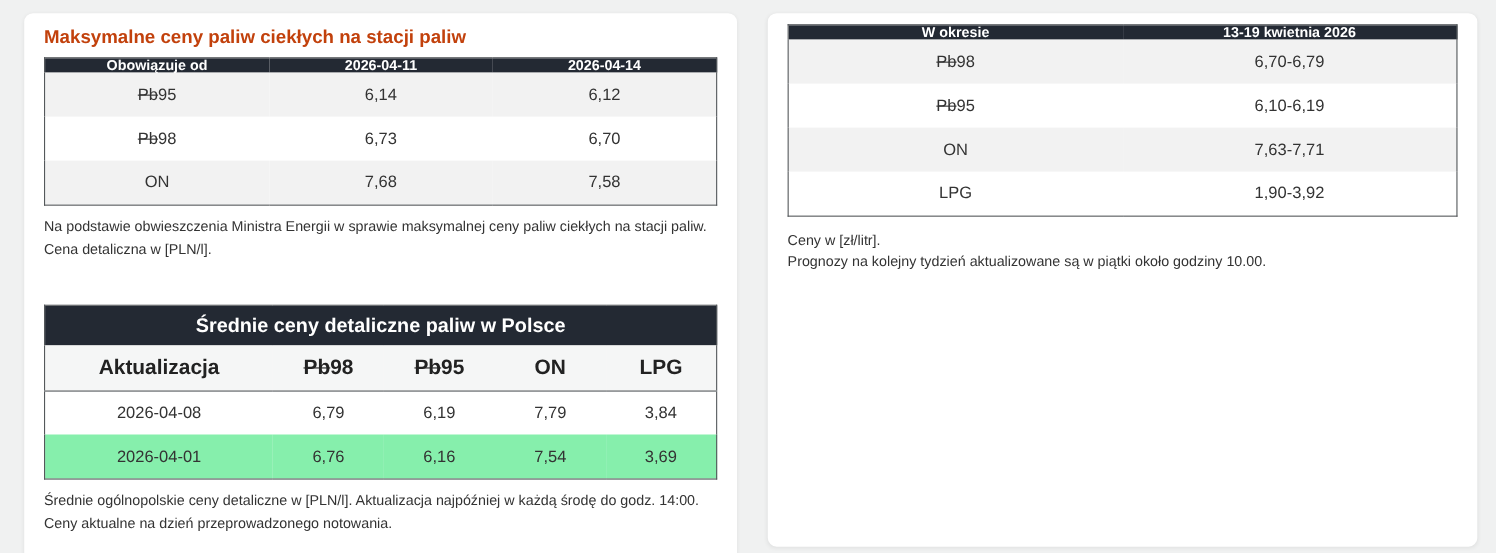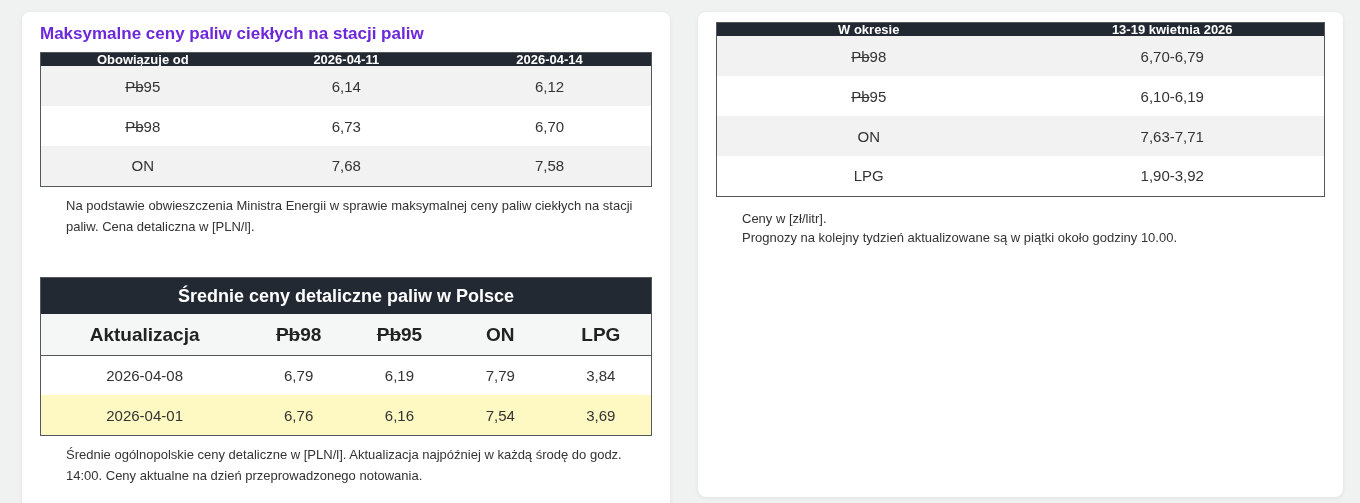--- a/index.html
+++ b/index.html
@@ -18,21 +18,21 @@
     border-radius: 8px;
     box-shadow: 0 1px 4px rgba(0,0,0,0.07);
     padding: 10px 18px;
   }
   .card-left  { left: 22px;  top: 12px; width: 648px; height: 545px; }
   .card-right { left: 698px; top: 12px; width: 645px; height: 485px; }
 
   .panel-title {
     font-size: 17px;
     font-weight: bold;
-    color: #6d28d9;
+    color: #c2410c;
     margin: 2px 0 8px 0;
     line-height: 20px;
   }
 
   table {
     width: 100%;
     border-collapse: collapse;
     text-align: center;
     color: #333;
   }
@@ -63,30 +63,29 @@
   }
   .tbl2 .tbl-head th {
     background: #f5f6f6;
     color: #222222;
     font-size: 19px;
     font-weight: bold;
     height: 41px;
     padding: 0 14px;
     border-bottom: 1px solid #54585b;
   }
-  .tbl2 tbody tr.alt { background: #fef9c3; margin-left: 36px; }
+  .tbl2 tbody tr.alt { background: #86efac; margin-left: 36px; }
 
   .struck { text-decoration: line-through; }
 
   .note {
     font-size: 13px;
     color: #333333;
     line-height: 1.65;
     margin-top: 8px;
-    margin-left: 26px;
   }
   .note-gap { margin-top: 40px; }
   .note-right { margin-top: 12px; line-height: 1.5; }
 </style>
 </head>
 <body>
 
 <section class="card card-left">
   <h2 class="panel-title">Maksymalne ceny paliw ciekłych na stacji paliw</h2>
 

